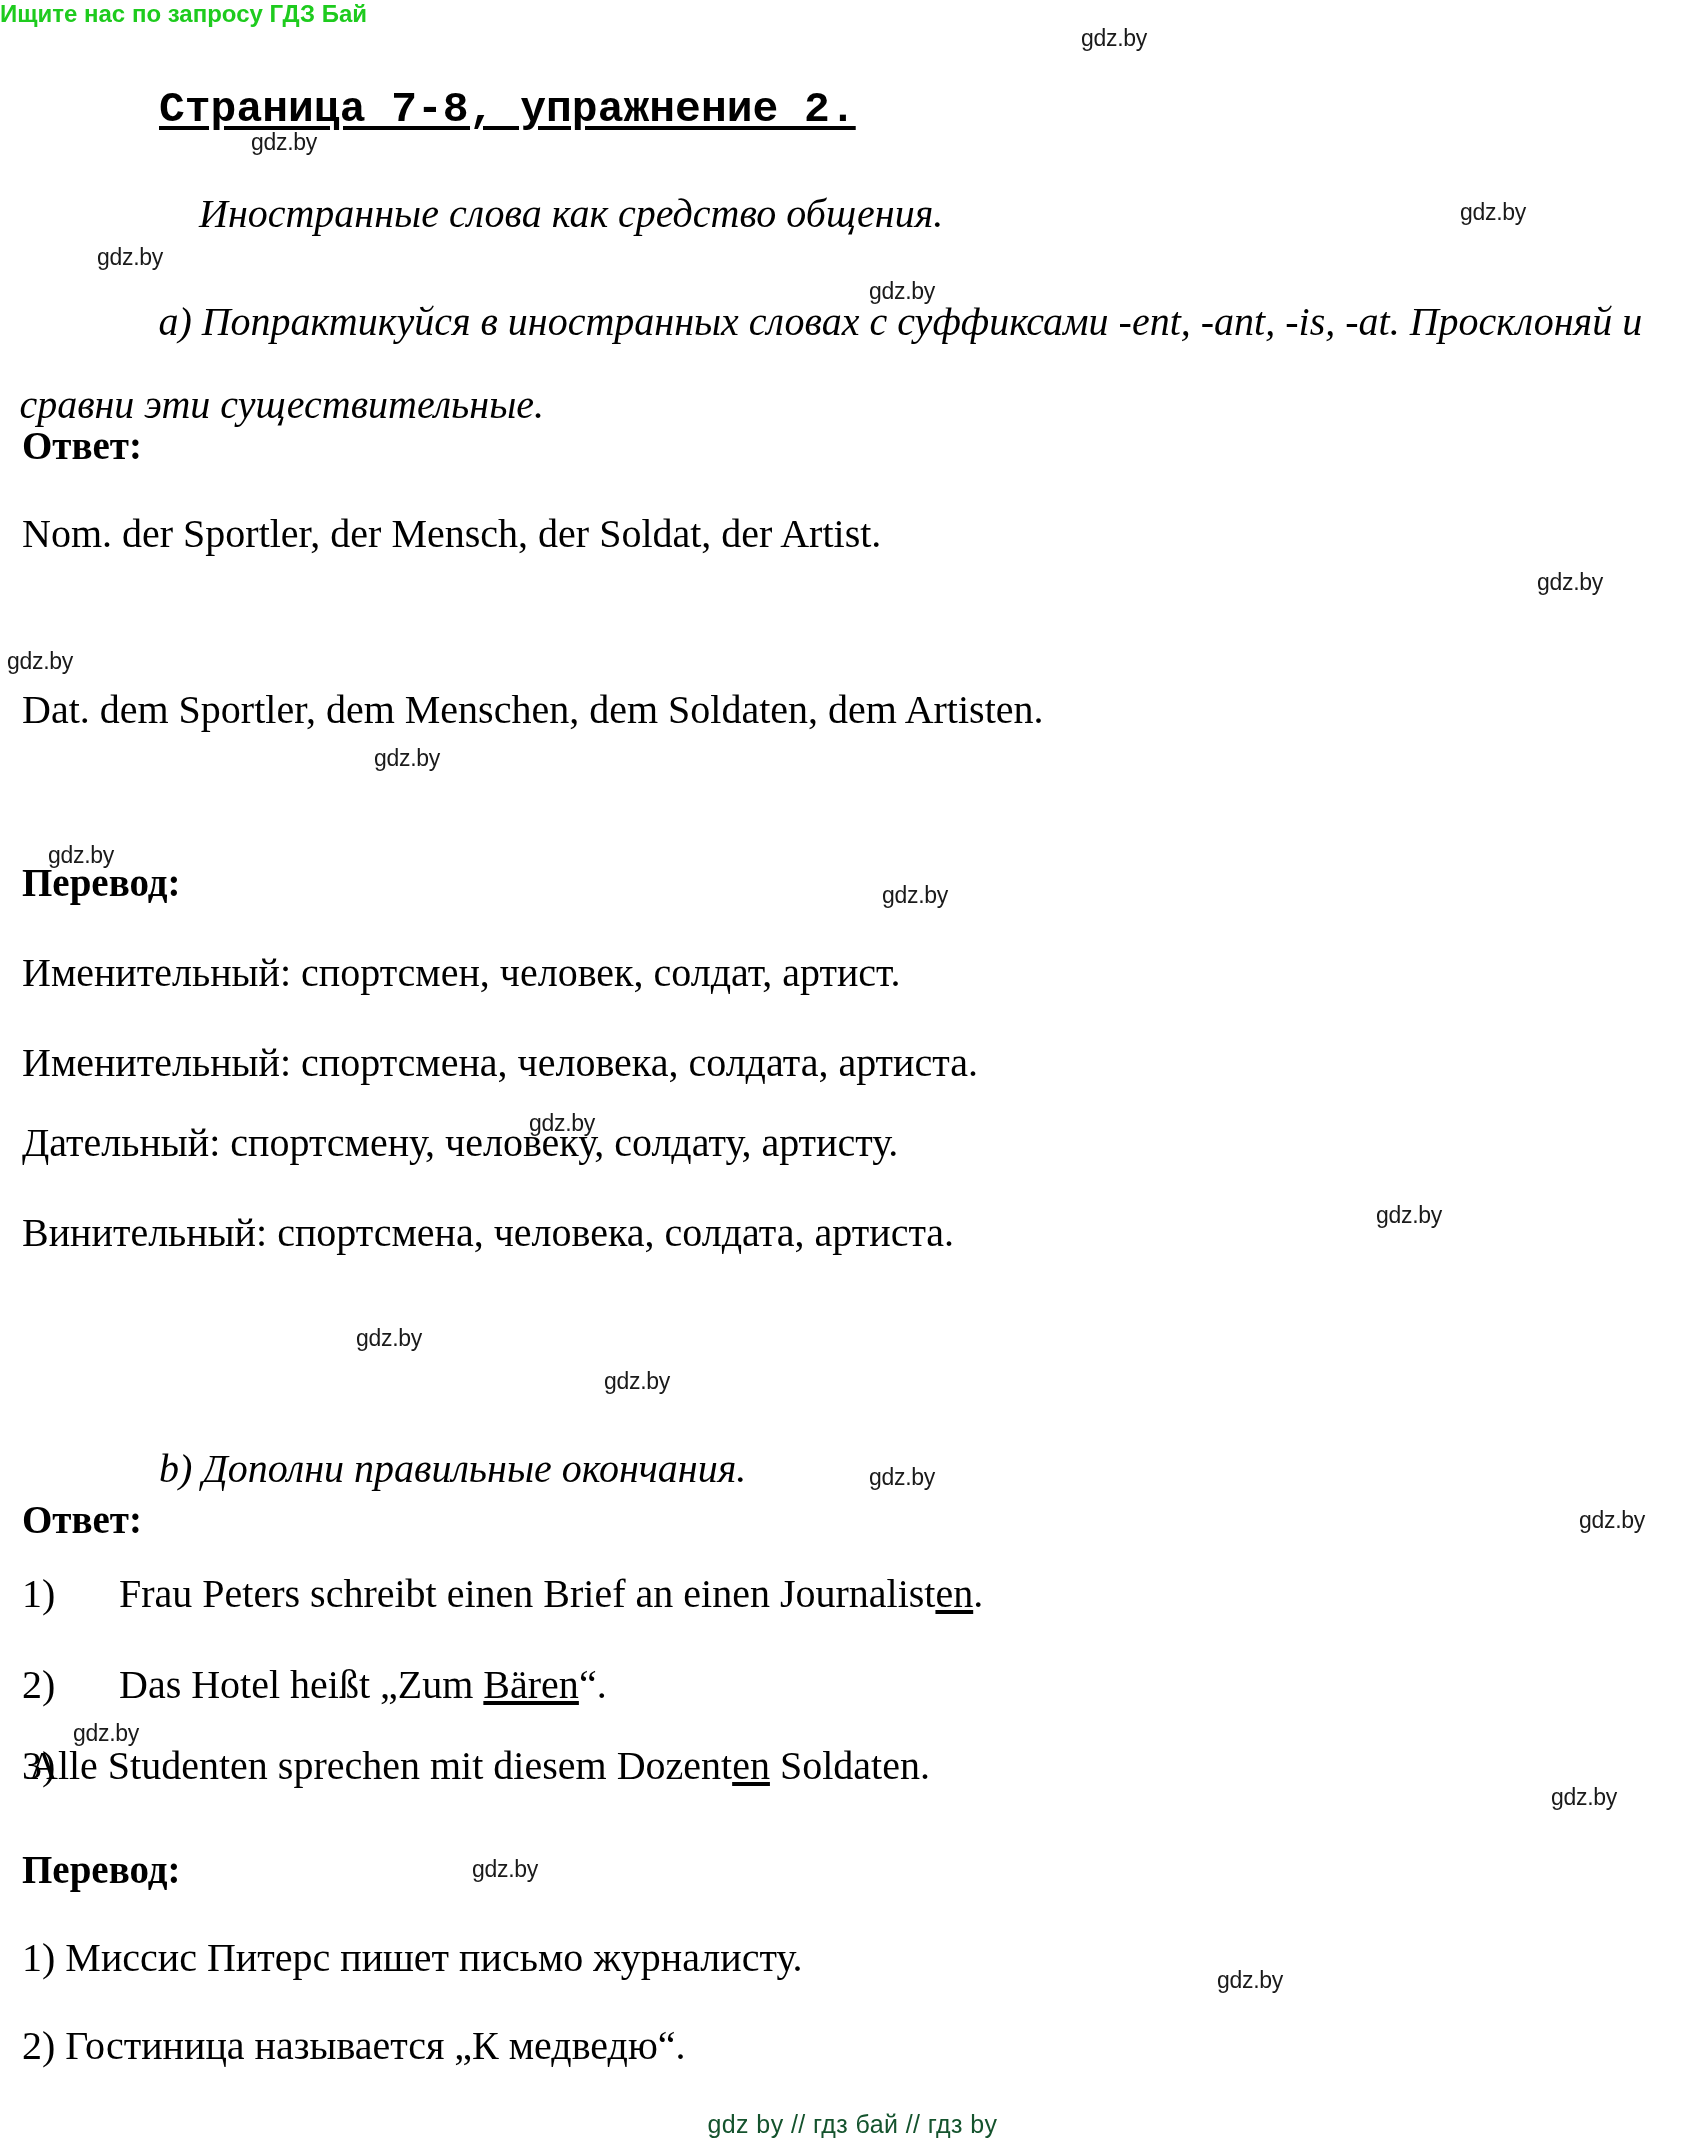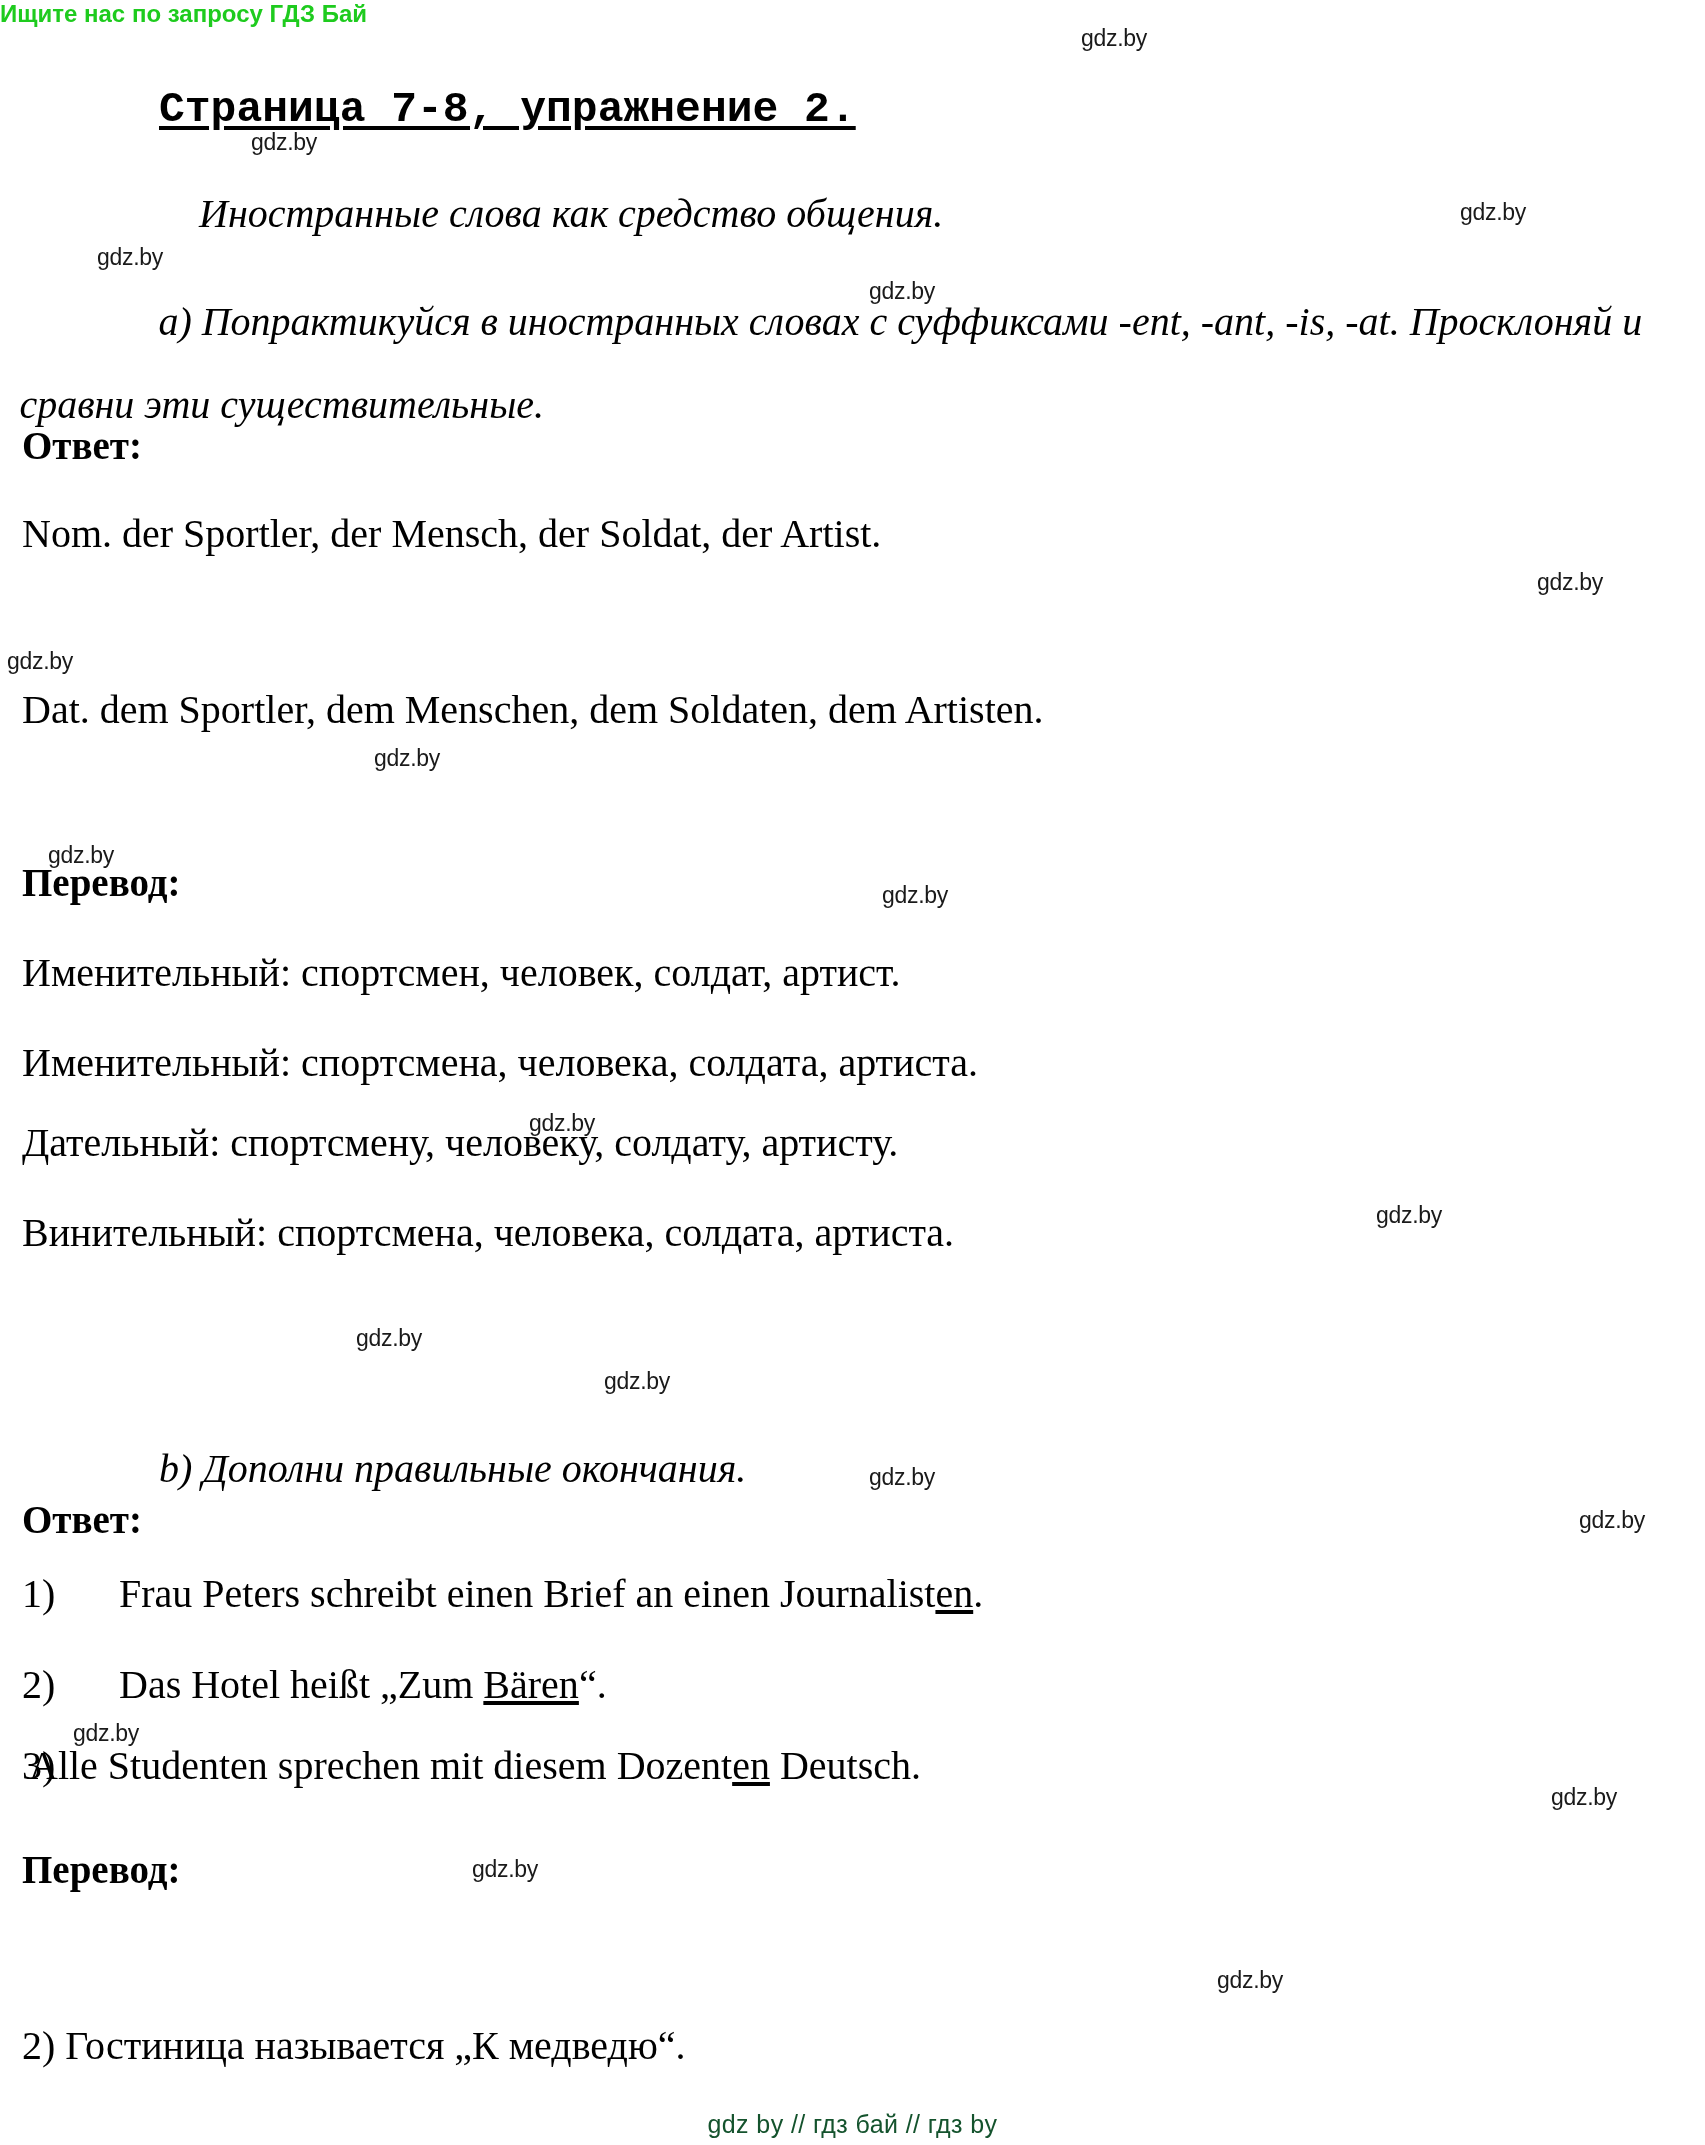--- a/index.html
+++ b/index.html
@@ -191,25 +191,26 @@
 
   <div class="num-line nl-0">
     <span class="num">1)</span><span>Frau Peters schreibt einen Brief an einen Journalist</span><u class="ins">en</u><span>.</span>
   </div>
 
   <div class="num-line nl-1">
     <span class="num">2)</span><span>Das Hotel heißt „Zum </span><u class="ins">Bären</u><span>“.</span>
   </div>
 
   <div class="num-line nl-2">
-    <span class="num">3)</span><span>Alle Studenten sprechen mit diesem Dozent</span><u class="ins">en</u><span> Deutsch.</span>
+    <span class="num">3)</span><span>Alle Studenten sprechen mit diesem Dozent</span><u class="ins">en</u><span> Soldaten.</span>
   </div>
 
   <div class="lbl lbl-translate-2">Перевод:</div>
 
+  <div class="tr2-line tr2-0">1) Миссис Питерс пишет письмо журналисту.</div>
   <div class="tr2-line tr2-1">2) Гостиница называется „К медведю“.</div>
 
   <div class="footer" style="color: #14532d;">gdz by  //  гдз бай  //  гдз by</div>
 </div>
 
 <div class="wm-layer" id="wm-layer">
     <div class="wm" style="left: 1081px; top: 25px;">gdz.by</div>
     <div class="wm" style="left: 251px; top: 129px;">gdz.by</div>
     <div class="wm" style="left: 1460px; top: 199px;">gdz.by</div>
     <div class="wm" style="left: 97px; top: 244px;">gdz.by</div>

